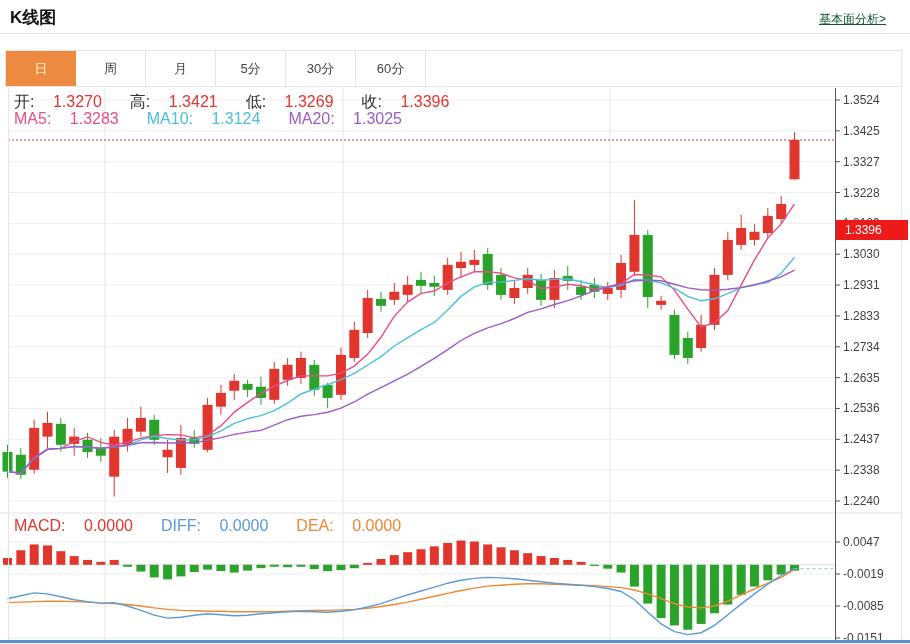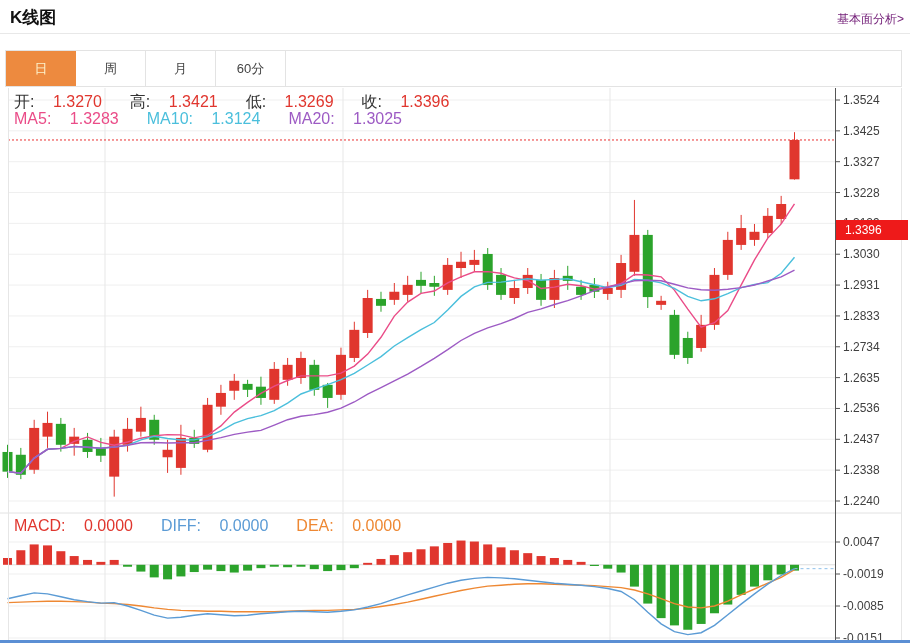--- a/index.html
+++ b/index.html
@@ -1,19 +1,19 @@
 <!DOCTYPE html>
 <html><head>
 <meta charset="utf-8">
 <style>
   html,body{margin:0;padding:0;background:#fff;width:910px;height:644px;overflow:hidden;
     font-family:"Liberation Sans","DejaVu Sans",sans-serif;}
   #stage{position:relative;width:910px;height:644px;background:#fff;}
   .title{position:absolute;left:10px;top:6px;font-size:17px;font-weight:bold;color:#111;}
-  .toplink{position:absolute;right:6px;top:11px;font-size:12px;color:#701a75;cursor:pointer;}
+  .toplink{position:absolute;right:24px;top:11px;font-size:12px;color:#14532d;cursor:pointer;text-decoration:underline;}
   .hdr-divider{position:absolute;left:0;top:33px;width:910px;height:1px;background:#e8e8e8;}
   .tabbar{position:absolute;left:5px;top:50px;width:897px;height:37px;display:flex;
     border:1px solid #e3e3e3;box-sizing:border-box;background:#fff;}
   .tab{width:70px;height:100%;box-sizing:border-box;border-right:1px solid #e3e3e3;
     font-size:13px;color:#444;display:flex;align-items:center;justify-content:center;cursor:pointer;}
   .tab.sel{background:#ed8a3f;color:#fdf3cd;border-right:none;}
   .tab-fill{flex:1;}
   #chartwrap{position:absolute;left:0;top:88px;width:910px;height:556px;}
   #cv{position:absolute;left:0;top:0;}
   .legend{position:absolute;font-size:16px;white-space:nowrap;letter-spacing:0;}
@@ -28,20 +28,22 @@
 
 <div id="stage">
   <div class="title">K线图</div>
   <div class="toplink">基本面分析&gt;</div>
   <div class="hdr-divider"></div>
 
   <div class="tabbar" id="tabbar">
       <div class="tab sel">日</div>
       <div class="tab">周</div>
       <div class="tab">月</div>
+      <div class="tab">5分</div>
+      <div class="tab">30分</div>
       <div class="tab">60分</div>
       <div class="tab-fill"></div>
     </div>
 
   <div id="chartwrap">
     <svg id="cv" width="910" height="556">
         <line x1="8" y1="12" x2="835" y2="12" stroke="#efefef" stroke-width="1"></line>
         <line x1="8" y1="42.84615384615385" x2="835" y2="42.84615384615385" stroke="#efefef" stroke-width="1"></line>
         <line x1="8" y1="73.6923076923077" x2="835" y2="73.6923076923077" stroke="#efefef" stroke-width="1"></line>
         <line x1="8" y1="104.53846153846155" x2="835" y2="104.53846153846155" stroke="#efefef" stroke-width="1"></line>

